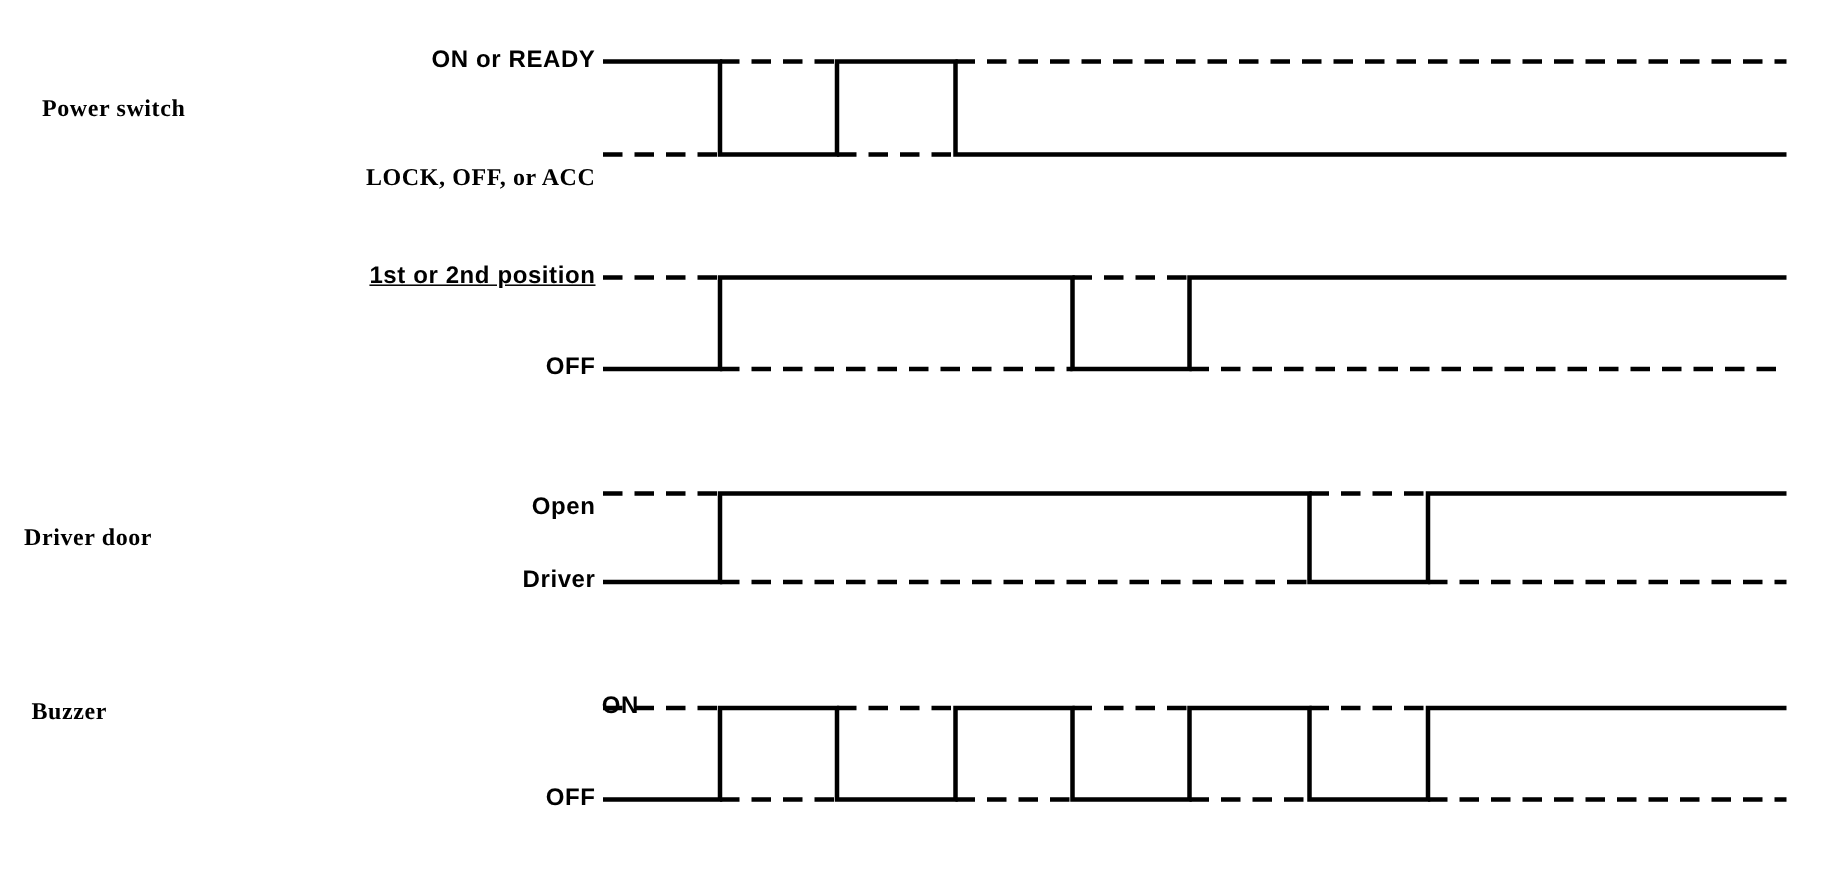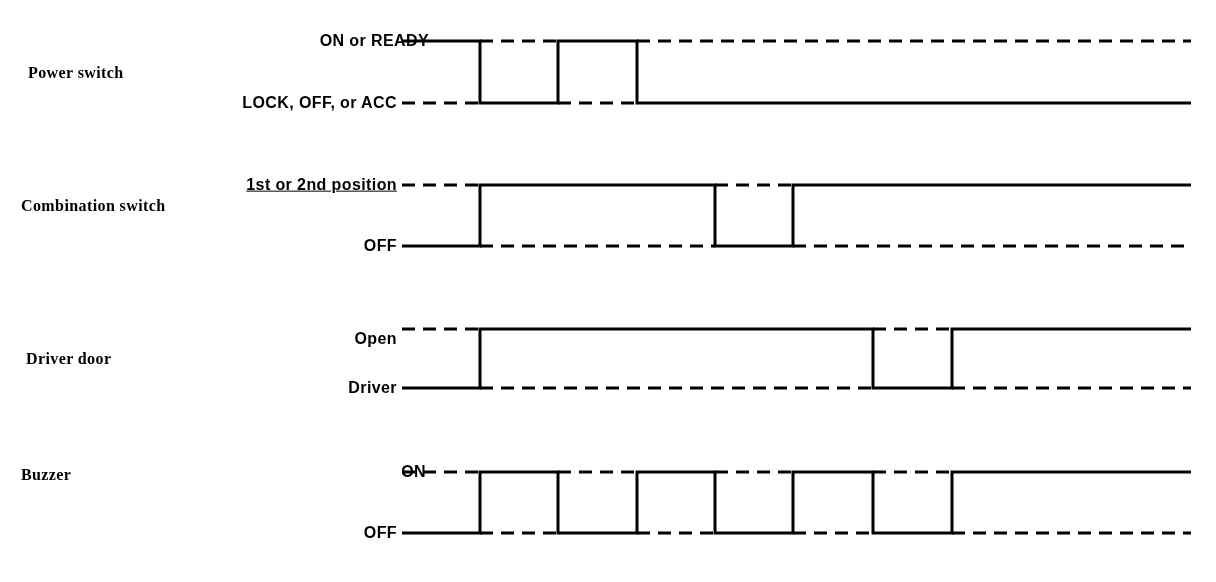--- a/index.html
+++ b/index.html
@@ -53,30 +53,29 @@
       <line x1="793" y1="533" x2="873" y2="533" stroke="#000000" stroke-width="3" stroke-dasharray="13 8"></line>
       <line x1="873" y1="472" x2="952" y2="472" stroke="#000000" stroke-width="3" stroke-dasharray="13 8"></line>
       <line x1="952" y1="533" x2="1191" y2="533" stroke="#000000" stroke-width="3" stroke-dasharray="13 8"></line>
       <polyline points="402,533 480,533 480,472 558,472 558,533 637,533 637,472 715,472 715,533 793,533 793,472 873,472 873,533 952,533 952,472 1191,472" fill="none" stroke="#000000" stroke-width="3"></polyline>
     </svg>
 
   <div class="row-label" style="left: 28px; top: 61.5px;">
     <div>Power switch</div>
     <div></div>
   </div>
-  <div class="level-label" style="right: 787px; top: 41px;">ON or READY</div>
-  <div class="level-label" style="right: 819px; top: 103px;">LOCK, OFF, or ACC</div>
+  <div class="level-label" style="right: 819px; top: 41px;">ON or READY</div>
+  <div class="level-label" style="right: 819px; top: 120px; font-family: Liberation Serif, serif;">LOCK, OFF, or ACC</div>
 
   <div class="row-label" style="left: 21px; top: 194.5px;">
-    <div>Combination switch</div>
   </div>
   <div class="level-label" style="right: 819px; top: 185px; text-decoration: underline;">1st or 2nd position</div>
   <div class="level-label" style="right: 819px; top: 246px;">OFF</div>
 
-  <div class="row-label" style="left: 26px; top: 348px;">
+  <div class="row-label" style="left: 16px; top: 348px;">
     <div>Driver door</div>
     <div></div>
   </div>
   <div class="level-label" style="right: 819px; top: 339px;">Open</div>
   <div class="level-label" style="right: 819px; top: 388px;">Driver</div>
 
   <div class="row-label" style="left: 21px; top: 464px;">
     <div>Buzzer</div>
     <div></div>
   </div>

